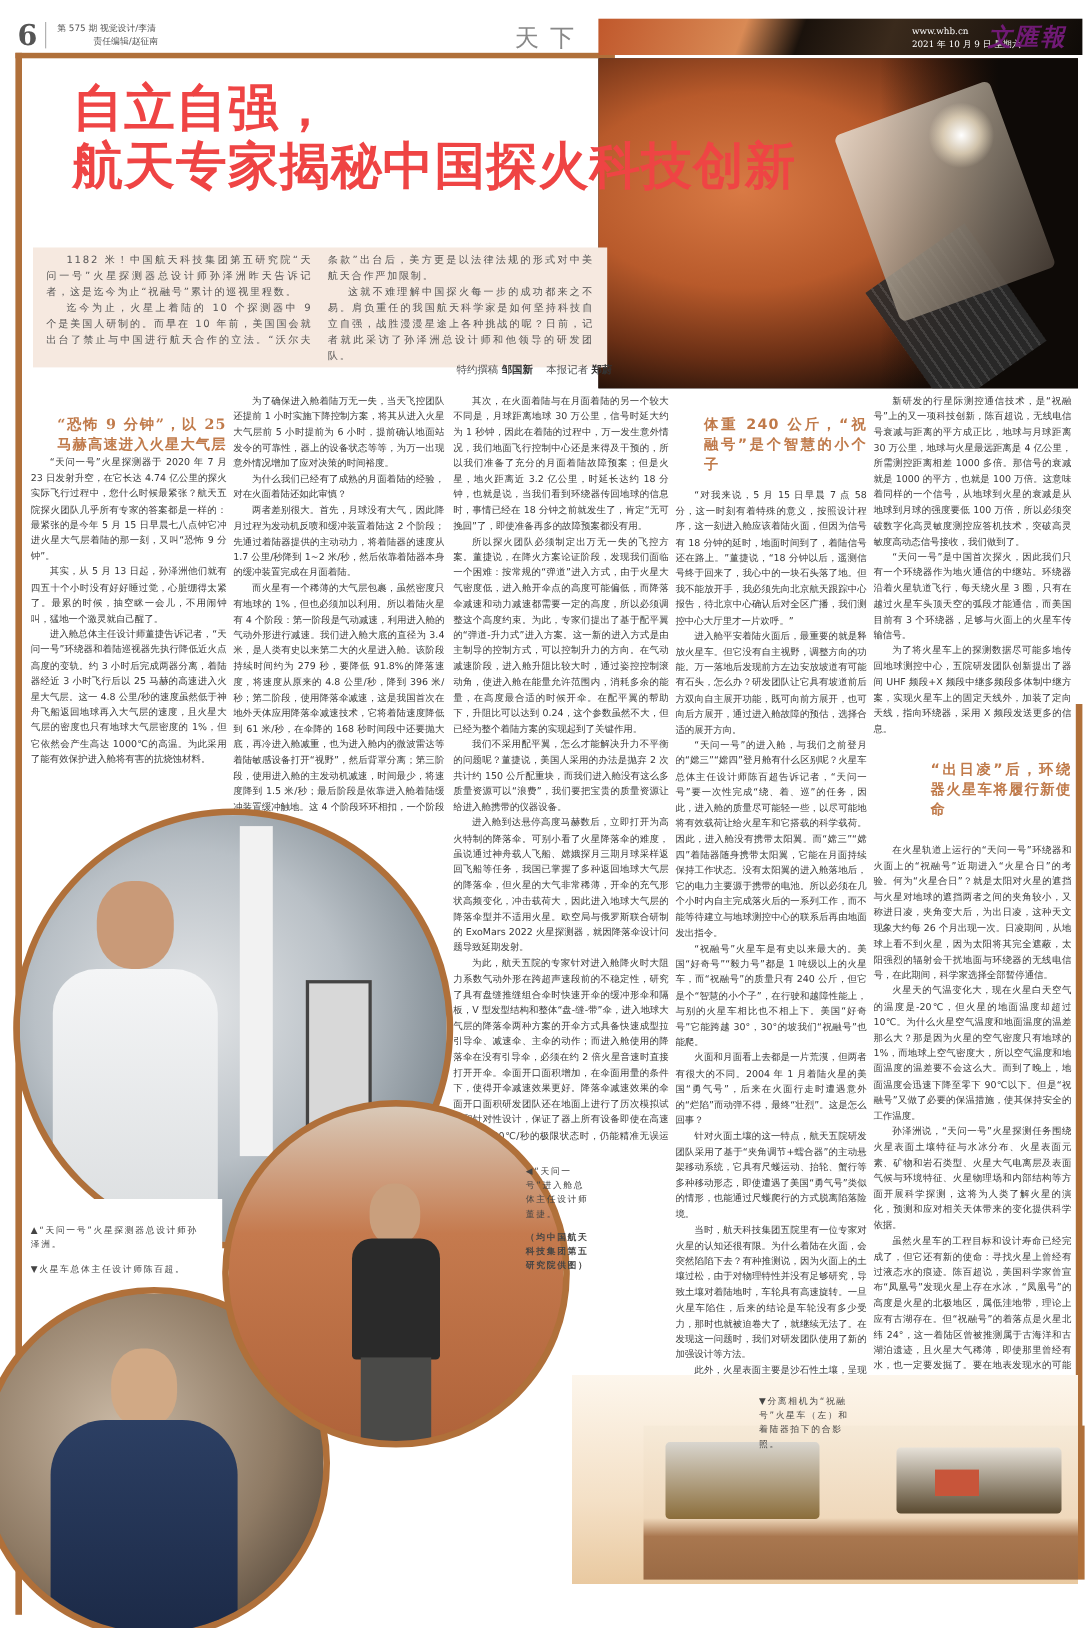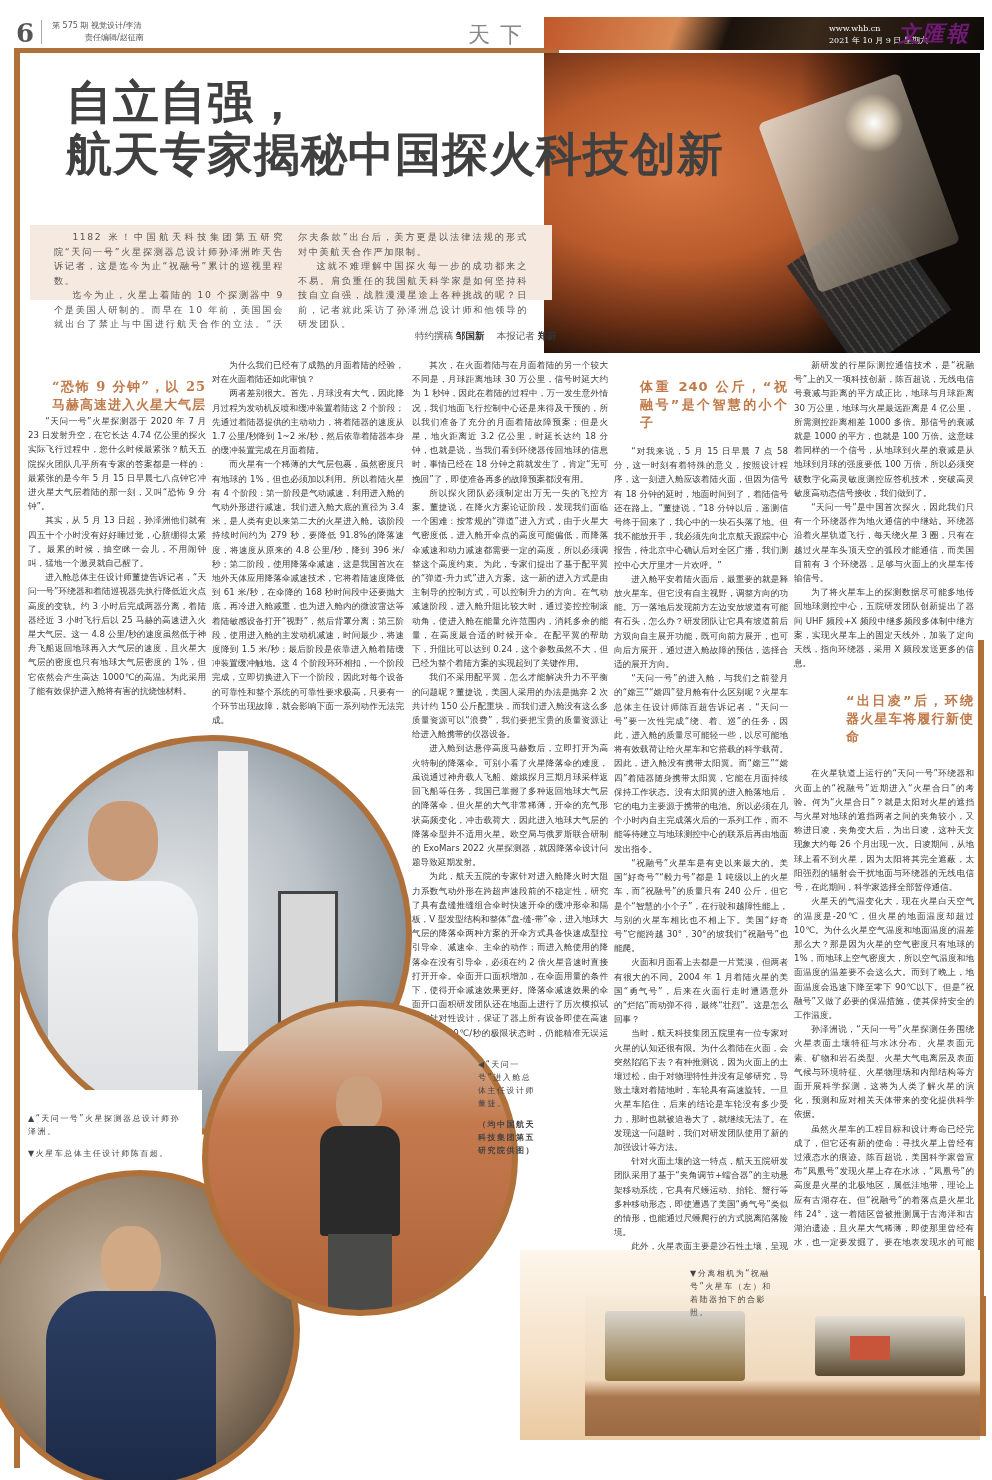--- a/index.html
+++ b/index.html
@@ -22,24 +22,24 @@
   .hero-img { position: absolute; left: 544px; top: 53px; width: 436px; height: 300px;
     background: radial-gradient(ellipse at 30% 40%, #d97a45 0%, #b85a2b 35%, #6a2f15 60%, #1a0e08 80%), #111; overflow: hidden; }
   .hero-img .dark { position: absolute; right: 0; top: 0; width: 180px; height: 100%; background: linear-gradient(90deg, rgba(20,12,8,0) 0%, #0e0a07 60%); }
   .hero-img .probe { position: absolute; left: 240px; top: 40px; width: 150px; height: 180px; transform: rotate(-20deg);
     background: linear-gradient(135deg, #e8e3d8 0%, #9a8f80 50%, #4a4038 100%); border-radius: 6px; opacity: 0.85; }
   .hero-img .flare { position: absolute; left: 300px; top: 40px; width: 60px; height: 60px; border-radius: 50%;
     background: radial-gradient(circle, #fff 0%, rgba(255,240,210,.6) 40%, rgba(255,200,150,0) 70%); }
   .hero-img .panel { position: absolute; left: 270px; top: 170px; width: 110px; height: 130px; transform: rotate(-35deg);
     background: repeating-linear-gradient(90deg, #2b2b2b 0 6px, #444 6px 8px); opacity: .9; }
 
-  .headline { position: absolute; left: 66px; top: 76px; font-family: Liberation Sans, sans-serif; font-weight: bold; color: #404040; font-size: 46px; line-height: 52px; letter-spacing: 1px; }
+  .headline { position: absolute; left: 66px; top: 76px; font-family: Liberation Mono, monospace; font-weight: bold; color: #ef4444; font-size: 46px; line-height: 52px; letter-spacing: 1px; }
   .headline .l2 { display: block; }
 
-  .lede { position: absolute; left: 30px; top: 225px; width: 522px; height: 75px; background: #f6e9e0; padding: 5px 24px; }
+  .lede { position: absolute; left: 30px; top: 225px; width: 522px; height: 109px; background: #f6e9e0; padding: 5px 12px; }
   .lede-cols { column-count: 2; column-gap: 14px; font-size: 9.2px; line-height: 14.5px; color: #555; letter-spacing: 1.6px; text-align: justify; }
   .lede-cols p { text-indent: 2em; }
 
   .byline { position: absolute; left: 415px; top: 330px; font-size: 9.5px; color: #555; }
   .byline b { color: #333; font-weight: bold; }
 
   .col { position: absolute; font-size: 8.6px; line-height: 14.2px; color: #3a3a3a; text-align: justify; }
   .col p { text-indent: 2em; }
   .subhead { font-size: 13px; line-height: 18px; color: #c07a4a; font-weight: bold; letter-spacing: 1px; }
   .subhead-serif { font-family: "DejaVu Serif", serif; }
@@ -102,42 +102,43 @@
 </div>
 
 <div class="col" style="left:28px; top:378px; width:178px;">
   <div class="subhead subhead-serif" style="padding-left:24px; ">“恐怖 9 分钟”，以 25 马赫高速进入火星大气层</div>
   <p>“天问一号”火星探测器于 2020 年 7 月 23 日发射升空，在它长达 4.74 亿公里的探火实际飞行过程中，您什么时候最紧张？航天五院探火团队几乎所有专家的答案都是一样的：最紧张的是今年 5 月 15 日早晨七八点钟它冲进火星大气层着陆的那一刻，又叫“恐怖 9 分钟”。</p>
   <p>其实，从 5 月 13 日起，孙泽洲他们就有四五十个小时没有好好睡过觉，心脏绷得太紧了。最累的时候，抽空眯一会儿，不用闹钟叫，猛地一个激灵就自己醒了。</p>
   <p>进入舱总体主任设计师董捷告诉记者，“天问一号”环绕器和着陆巡视器先执行降低近火点高度的变轨。约 3 小时后完成两器分离，着陆器经近 3 小时飞行后以 25 马赫的高速进入火星大气层。这一 4.8 公里/秒的速度虽然低于神舟飞船返回地球再入大气层的速度，且火星大气层的密度也只有地球大气层密度的 1%，但它依然会产生高达 1000℃的高温。为此采用了能有效保护进入舱将有害的抗烧蚀材料。</p>
 </div>
 
 <div class="col" style="left:212px; top:358px; width:192px; height:380px; overflow:hidden;">
+  <p>为了确保进入舱着陆万无一失，当天飞控团队还提前 1 小时实施下降控制方案，将其从进入火星大气层前 5 小时提前为 6 小时，提前确认地面站发令的可靠性，器上的设备状态等等，为万一出现意外情况增加了应对决策的时间裕度。</p>
   <p>为什么我们已经有了成熟的月面着陆的经验，对在火面着陆还如此审慎？</p>
   <p>两者差别很大。首先，月球没有大气，因此降月过程为发动机反喷和缓冲装置着陆这 2 个阶段；先通过着陆器提供的主动动力，将着陆器的速度从 1.7 公里/秒降到 1~2 米/秒，然后依靠着陆器本身的缓冲装置完成在月面着陆。</p>
   <p>而火星有一个稀薄的大气层包裹，虽然密度只有地球的 1%，但也必须加以利用。所以着陆火星有 4 个阶段：第一阶段是气动减速，利用进入舱的气动外形进行减速。我们进入舱大底的直径为 3.4 米，是人类有史以来第二大的火星进入舱。该阶段持续时间约为 279 秒，要降低 91.8%的降落速度，将速度从原来的 4.8 公里/秒，降到 396 米/秒；第二阶段，使用降落伞减速，这是我国首次在地外天体应用降落伞减速技术，它将着陆速度降低到 61 米/秒，在伞降的 168 秒时间段中还要抛大底，再冷进入舱减重，也为进入舱内的微波雷达等着陆敏感设备打开“视野”，然后背罩分离；第三阶段，使用进入舱的主发动机减速，时间最少，将速度降到 1.5 米/秒；最后阶段是依靠进入舱着陆缓冲装置缓冲触地。这 4 个阶段环环相扣，一个阶段完成，立即切换进入下一个阶段，因此对每个设备的可靠性和整个系统的可靠性要求极高，只要有一个环节出现故障，就会影响下面一系列动作无法完成。</p>
 </div>
 
 <div class="col" style="left:412px; top:358px; width:196px; height:690px; overflow:hidden;">
   <p>其次，在火面着陆与在月面着陆的另一个较大不同是，月球距离地球 30 万公里，信号时延大约为 1 秒钟，因此在着陆的过程中，万一发生意外情况，我们地面飞行控制中心还是来得及干预的，所以我们准备了充分的月面着陆故障预案；但是火星，地火距离近 3.2 亿公里，时延长达约 18 分钟，也就是说，当我们看到环绕器传回地球的信息时，事情已经在 18 分钟之前就发生了，肯定“无可挽回”了，即使准备再多的故障预案都没有用。</p>
   <p>所以探火团队必须制定出万无一失的飞控方案。董捷说，在降火方案论证阶段，发现我们面临一个困难：按常规的“弹道”进入方式，由于火星大气密度低，进入舱开伞点的高度可能偏低，而降落伞减速和动力减速都需要一定的高度，所以必须调整这个高度约束。为此，专家们提出了基于配平翼的“弹道-升力式”进入方案。这一新的进入方式是由主制导的控制方式，可以控制升力的方向。在气动减速阶段，进入舱升阻比较大时，通过姿控控制滚动角，使进入舱在能量允许范围内，消耗多余的能量，在高度最合适的时候开伞。在配平翼的帮助下，升阻比可以达到 0.24，这个参数虽然不大，但已经为整个着陆方案的实现起到了关键作用。</p>
   <p>我们不采用配平翼，怎么才能解决升力不平衡的问题呢？董捷说，美国人采用的办法是抛弃 2 次共计约 150 公斤配重块，而我们进入舱没有这么多质量资源可以“浪费”，我们要把宝贵的质量资源让给进入舱携带的仪器设备。</p>
   <p>进入舱到达悬停高度马赫数后，立即打开为高火特制的降落伞。可别小看了火星降落伞的难度，虽说通过神舟载人飞船、嫦娥探月三期月球采样返回飞船等任务，我国已掌握了多种返回地球大气层的降落伞，但火星的大气非常稀薄，开伞的充气形状高频变化，冲击载荷大，因此进入地球大气层的降落伞型并不适用火星。欧空局与俄罗斯联合研制的 ExoMars 2022 火星探测器，就因降落伞设计问题导致延期发射。</p>
   <p>为此，航天五院的专家针对进入舱降火时大阻力系数气动外形在跨超声速段前的不稳定性，研究了具有盘缝推缝组合伞时快速开伞的缓冲形伞和隔板，V 型发型结构和整体“盘-缝-带”伞，进入地球大气层的降落伞两种方案的开伞方式具备快速成型拉引导伞、减速伞、主伞的动作；而进入舱使用的降落伞在没有引导伞，必须在约 2 倍火星音速时直接打开开伞。伞面开口面积增加，在伞面用量的条件下，使得开伞减速效果更好。降落伞减速效果的伞面开口面积研发团队还在地面上进行了历次模拟试验和针对性设计，保证了器上所有设备即使在高速度达到 800℃/秒的极限状态时，仍能精准无误运行。</p>
 </div>
 
 <div class="col" style="left:614px; top:378px; width:174px; height:880px; overflow:hidden;">
   <div class="subhead" style="padding-left:26px; margin-bottom:12px;">体重 240 公斤，“祝融号”是个智慧的小个子</div>
   <p>“对我来说，5 月 15 日早晨 7 点 58 分，这一时刻有着特殊的意义，按照设计程序，这一刻进入舱应该着陆火面，但因为信号有 18 分钟的延时，地面时间到了，着陆信号还在路上。”董捷说，“18 分钟以后，遥测信号终于回来了，我心中的一块石头落了地。但我不能放开手，我必须先向北京航天跟踪中心报告，待北京中心确认后对全区广播，我们测控中心大厅里才一片欢呼。”</p>
   <p>进入舱平安着陆火面后，最重要的就是释放火星车。但它没有自主视野，调整方向的功能。万一落地后发现前方左边安放坡道有可能有石头，怎么办？研发团队让它具有坡道前后方双向自主展开功能，既可向前方展开，也可向后方展开，通过进入舱故障的预估，选择合适的展开方向。</p>
   <p>“天问一号”的进入舱，与我们之前登月的“嫦三”“嫦四”登月舱有什么区别呢？火星车总体主任设计师陈百超告诉记者，“天问一号”要一次性完成“绕、着、巡”的任务，因此，进入舱的质量尽可能轻一些，以尽可能地将有效载荷让给火星车和它搭载的科学载荷。因此，进入舱没有携带太阳翼。而“嫦三”“嫦四”着陆器随身携带太阳翼，它能在月面持续保持工作状态。没有太阳翼的进入舱落地后，它的电力主要源于携带的电池。所以必须在几个小时内自主完成落火后的一系列工作，而不能等待建立与地球测控中心的联系后再由地面发出指令。</p>
   <p>“祝融号”火星车是有史以来最大的。美国“好奇号”“毅力号”都是 1 吨级以上的火星车，而“祝融号”的质量只有 240 公斤，但它是个“智慧的小个子”，在行驶和越障性能上，与别的火星车相比也不相上下。美国“好奇号”它能跨越 30°，30°的坡我们“祝融号”也能爬。</p>
   <p>火面和月面看上去都是一片荒漠，但两者有很大的不同。2004 年 1 月着陆火星的美国“勇气号”，后来在火面行走时遭遇意外的“烂陷”而动弹不得，最终“壮烈”。这是怎么回事？</p>
+  <p>针对火面土壤的这一特点，航天五院研发团队采用了基于“夹角调节+蠕合器”的主动悬架移动系统，它具有尺蠖运动、抬轮、蟹行等多种移动形态，即使遭遇了美国“勇气号”类似的情形，也能通过尺蠖爬行的方式脱离陷落险境。</p>
   <p>当时，航天科技集团五院里有一位专家对火星的认知还很有限。为什么着陆在火面，会突然陷陷下去？有种推测说，因为火面上的土壤过松，由于对物理特性并没有足够研究，导致土壤对着陆地时，车轮具有高速旋转。一旦火星车陷住，后来的结论是车轮没有多少受力，那时也就被迫卷大了，就继续无法了。在发现这一问题时，我们对研发团队使用了新的加强设计等方法。</p>
-  <p>针对火面土壤的这一特点，航天五院研发团队采用了基于“夹角调节+蠕合器”的主动悬架移动系统，它具有尺蠖运动、抬轮、蟹行等多种移动形态，即使遭遇了美国“勇气号”类似的情形，也能通过尺蠖爬行的方式脱离陷落险境。</p>
   <p>此外，火星表面主要是沙石性土壤，呈现出尖锐的岩石分布较多，至关重要到开车坡。研发团队针对性采用了坚固的车轮设计，所以，车轮有足够的力量。在火面的复杂地形，“祝融号”车轮的可靠性。</p>
 
 </div>
 
 <div class="col" style="left:794px; top:358px; width:180px; height:960px; overflow:hidden;">
   <p>新研发的行星际测控通信技术，是“祝融号”上的又一项科技创新，陈百超说，无线电信号衰减与距离的平方成正比，地球与月球距离 30 万公里，地球与火星最远距离是 4 亿公里，所需测控距离相差 1000 多倍。那信号的衰减就是 1000 的平方，也就是 100 万倍。这意味着同样的一个信号，从地球到火星的衰减是从地球到月球的强度要低 100 万倍，所以必须突破数字化高灵敏度测控应答机技术，突破高灵敏度高动态信号接收，我们做到了。</p>
   <p>“天问一号”是中国首次探火，因此我们只有一个环绕器作为地火通信的中继站。环绕器沿着火星轨道飞行，每天绕火星 3 圈，只有在越过火星车头顶天空的弧段才能通信，而美国目前有 3 个环绕器，足够与火面上的火星车传输信号。</p>
   <p>为了将火星车上的探测数据尽可能多地传回地球测控中心，五院研发团队创新提出了器间 UHF 频段+X 频段中继多频段多体制中继方案，实现火星车上的固定天线外，加装了定向天线，指向环绕器，采用 X 频段发送更多的信息。</p>
   <div class="subhead" style="padding-left:52px; margin:22px 0 20px;">“出日凌”后，环绕器火星车将履行新使命</div>
   <p>在火星轨道上运行的“天问一号”环绕器和火面上的“祝融号”近期进入“火星合日”的考验。何为“火星合日”？就是太阳对火星的遮挡与火星对地球的遮挡两者之间的夹角较小，又称进日凌，夹角变大后，为出日凌，这种天文现象大约每 26 个月出现一次。日凌期间，从地球上看不到火星，因为太阳将其完全遮蔽，太阳强烈的辐射会干扰地面与环绕器的无线电信号，在此期间，科学家选择全部暂停通信。</p>

